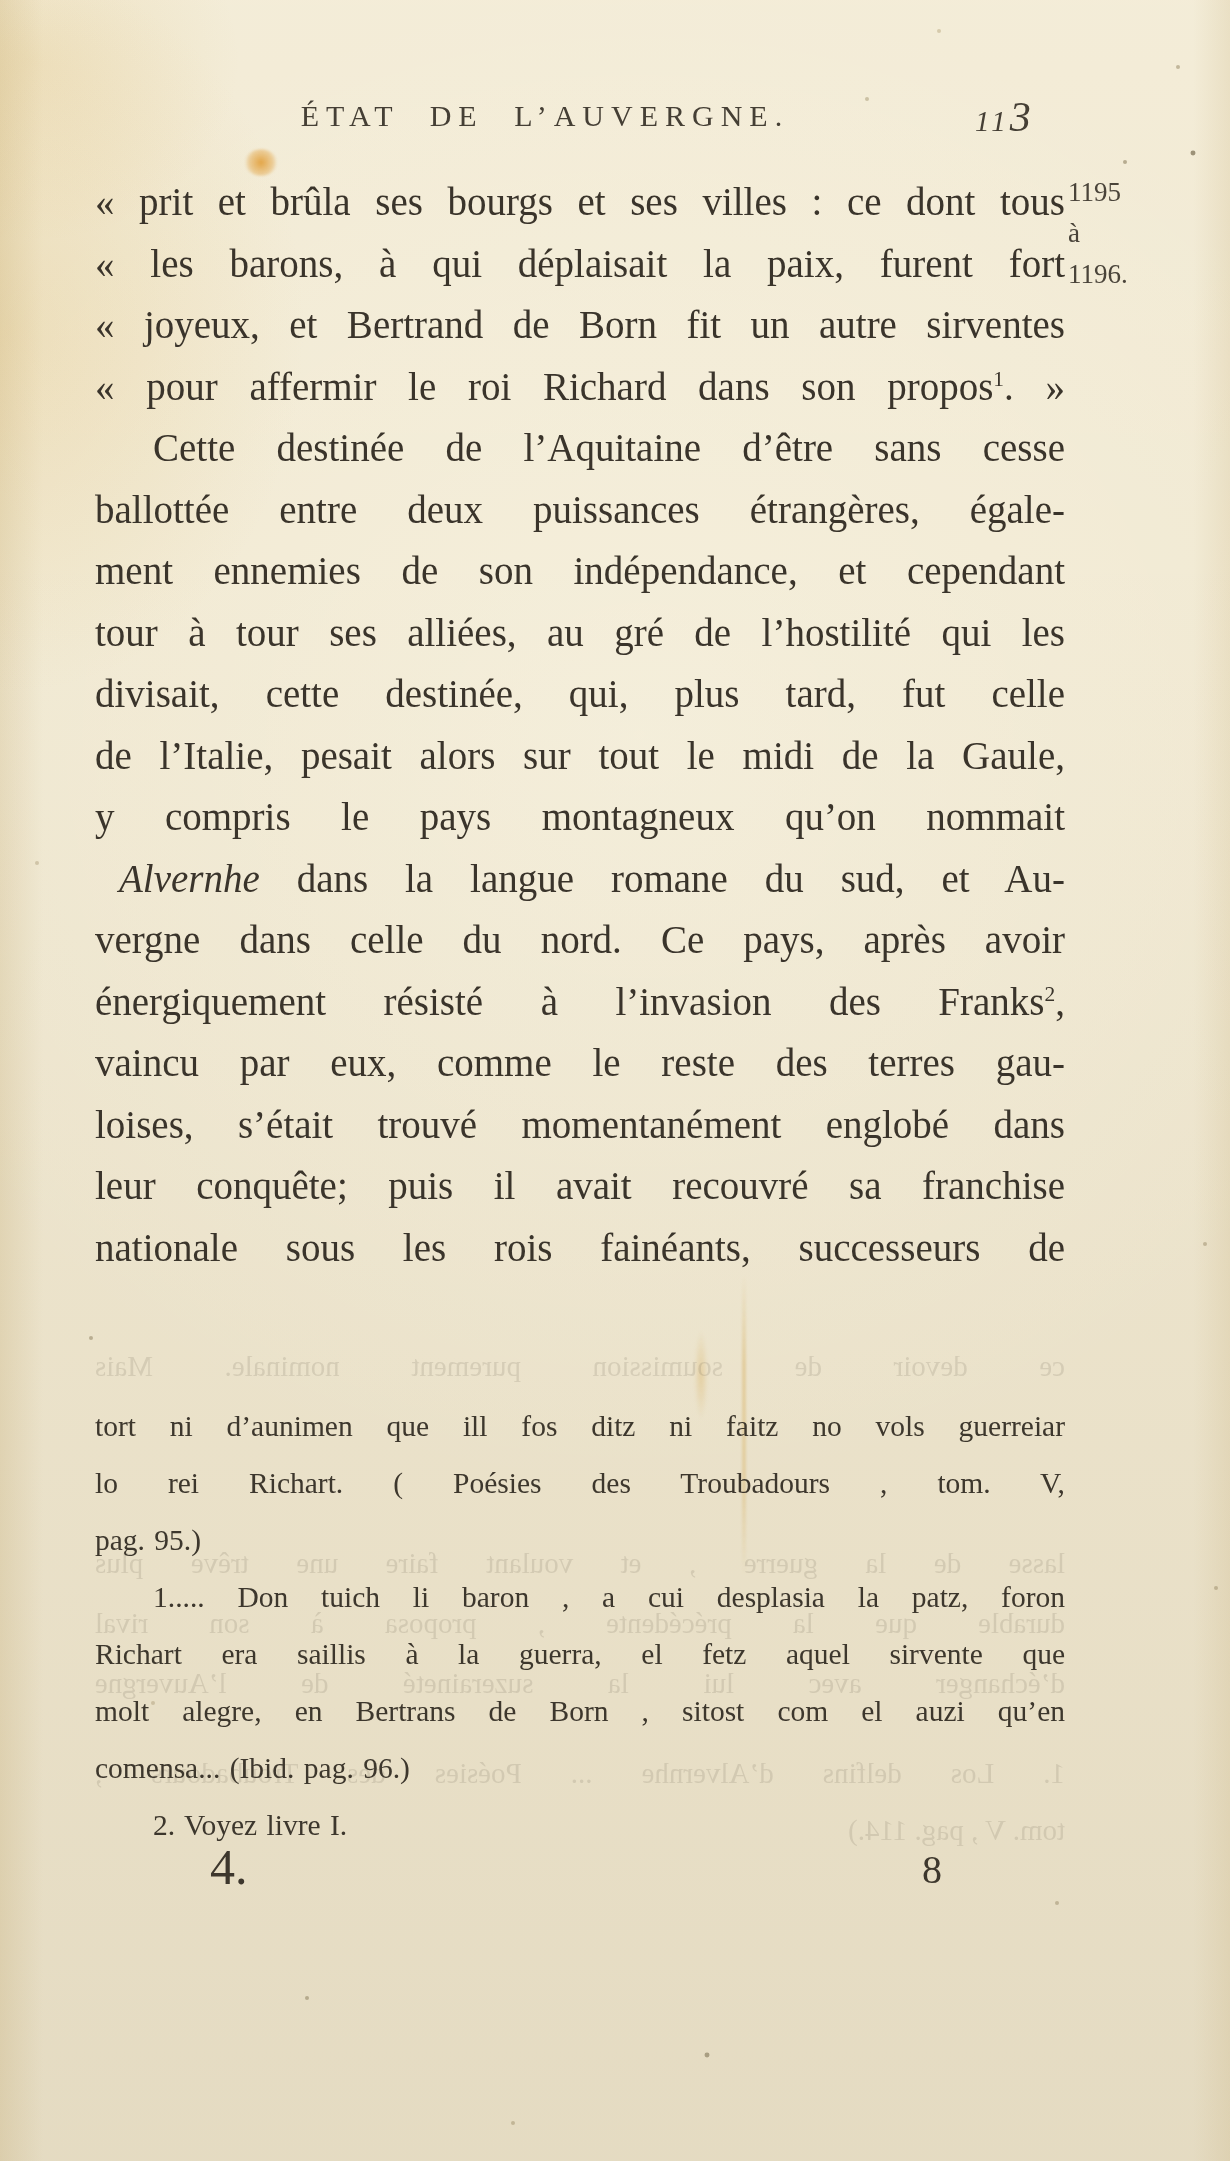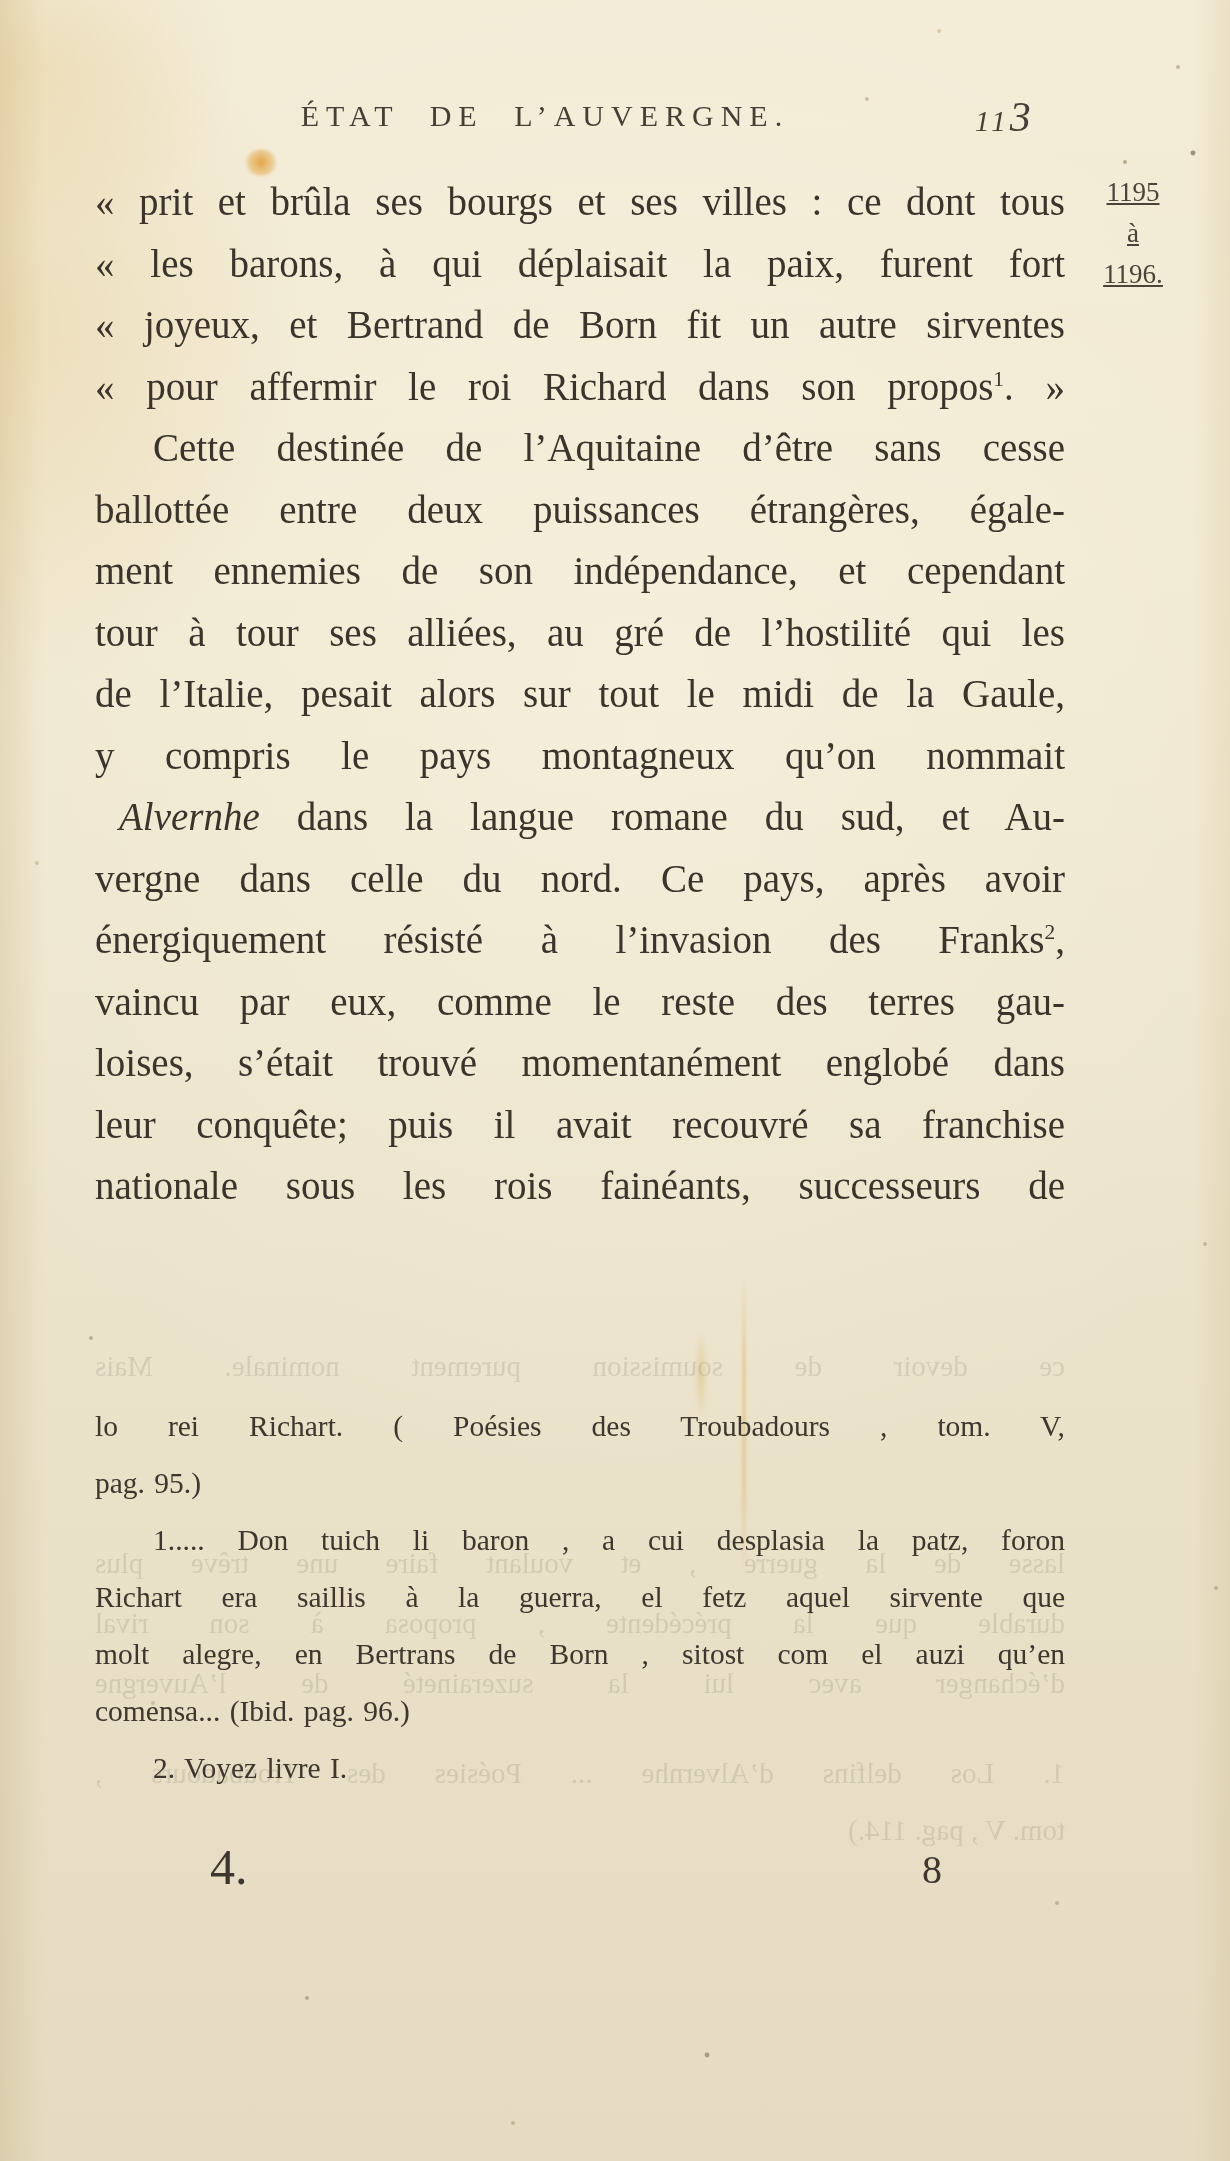--- a/index.html
+++ b/index.html
@@ -26,21 +26,21 @@
   }
   .page-number{
     position:absolute;top:95px;left:975px;width:120px;
     text-align:right;color:#453f35;letter-spacing:4px;font-style:italic;
   }
   .pn-line{font-size:29px;line-height:44px;}
   .pn-line .lg{font-size:42px;}
   
   .margin-note{
     position:absolute;top:172px;left:1068px;width:130px;
-    text-align:center;color:#4a443a;text-decoration:underline;
+    color:#4a443a;
   }
   .mn-line{font-size:27px;line-height:41px;}
   
   .body-text{position:absolute;top:171px;left:95px;width:970px;}
   .body-line{
     font-size:39px;line-height:61.5px;word-spacing:3px;
     text-align:justify;text-align-last:justify;
   }
   
   .footnotes{position:absolute;top:1398px;left:95px;width:970px;color:#3d372d;}
@@ -132,32 +132,34 @@
 
   <div class="body-text" id="body-text">
       <div class="body-line"><span>« prit et brûla ses bourgs et ses villes : ce dont tous</span></div>
       <div class="body-line"><span>« les barons, à qui déplaisait la paix, furent fort</span></div>
       <div class="body-line"><span>« joyeux, et Bertrand de Born fit un autre sirventes</span></div>
       <div class="body-line"><span>« pour affermir le roi Richard dans son propos</span><span class="sup">1</span><span>. »</span></div>
       <div class="body-line indent"><span>Cette destinée de l’Aquitaine d’être sans cesse</span></div>
       <div class="body-line"><span>ballottée entre deux puissances étrangères, égale-</span></div>
       <div class="body-line"><span>ment ennemies de son indépendance, et cependant</span></div>
       <div class="body-line"><span>tour à tour ses alliées, au gré de l’hostilité qui les</span></div>
+      <div class="body-line"><span>divisait, cette destinée, qui, plus tard, fut celle</span></div>
       <div class="body-line"><span>de l’Italie, pesait alors sur tout le midi de la Gaule,</span></div>
       <div class="body-line"><span>y compris le pays montagneux qu’on nommait</span></div>
       <div class="body-line"><span class="it">Alvernhe</span><span> dans la langue romane du sud, et Au-</span></div>
       <div class="body-line"><span>vergne dans celle du nord. Ce pays, après avoir</span></div>
       <div class="body-line"><span>énergiquement résisté à l’invasion des Franks</span><span class="sup">2</span><span>,</span></div>
       <div class="body-line"><span>vaincu par eux, comme le reste des terres gau-</span></div>
       <div class="body-line"><span>loises, s’était trouvé momentanément englobé dans</span></div>
       <div class="body-line"><span>leur conquête; puis il avait recouvré sa franchise</span></div>
       <div class="body-line"><span>nationale sous les rois fainéants, successeurs de</span></div>
     </div>
 
   <div class="footnotes" id="footnotes">
+      <div class="fn-line"><span>tort ni d’aunimen que ill fos ditz ni faitz no vols guerreiar</span></div>
       <div class="fn-line"><span>lo rei Richart. ( Poésies des Troubadours , tom. V,</span></div>
       <div class="fn-line no-stretch"><span>pag. 95.)</span></div>
       <div class="fn-line indent"><span>1..... Don tuich li baron , a cui desplasia la patz, foron</span></div>
       <div class="fn-line"><span>Richart era saillis à la guerra, el fetz aquel sirvente que</span></div>
       <div class="fn-line"><span>molt alegre, en Bertrans de Born , sitost com el auzi qu’en</span></div>
       <div class="fn-line no-stretch"><span>comensa... (Ibid. pag. 96.)</span></div>
       <div class="fn-line indent no-stretch"><span>2. Voyez livre I.</span></div>
     </div>
 
   <div class="sig-left">4.</div>

